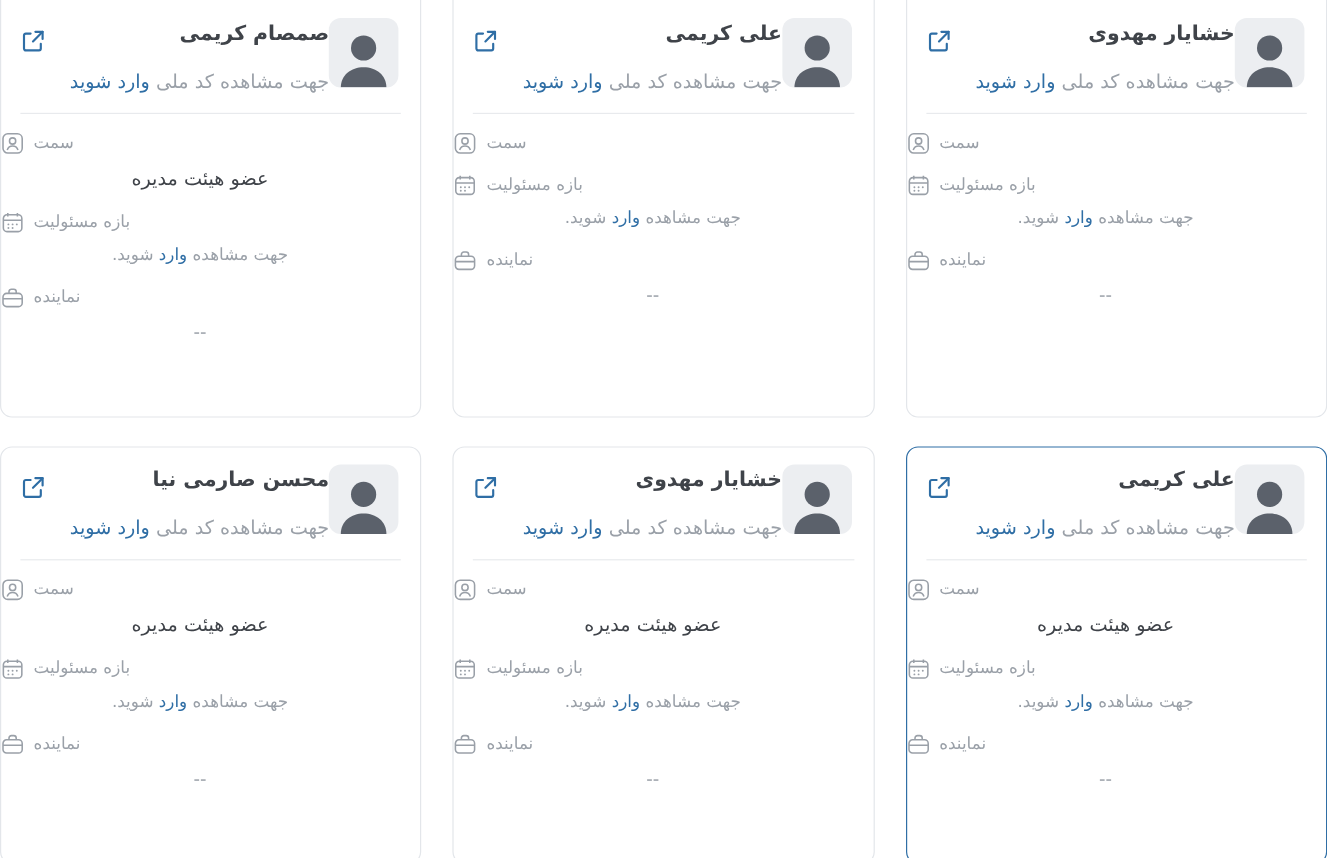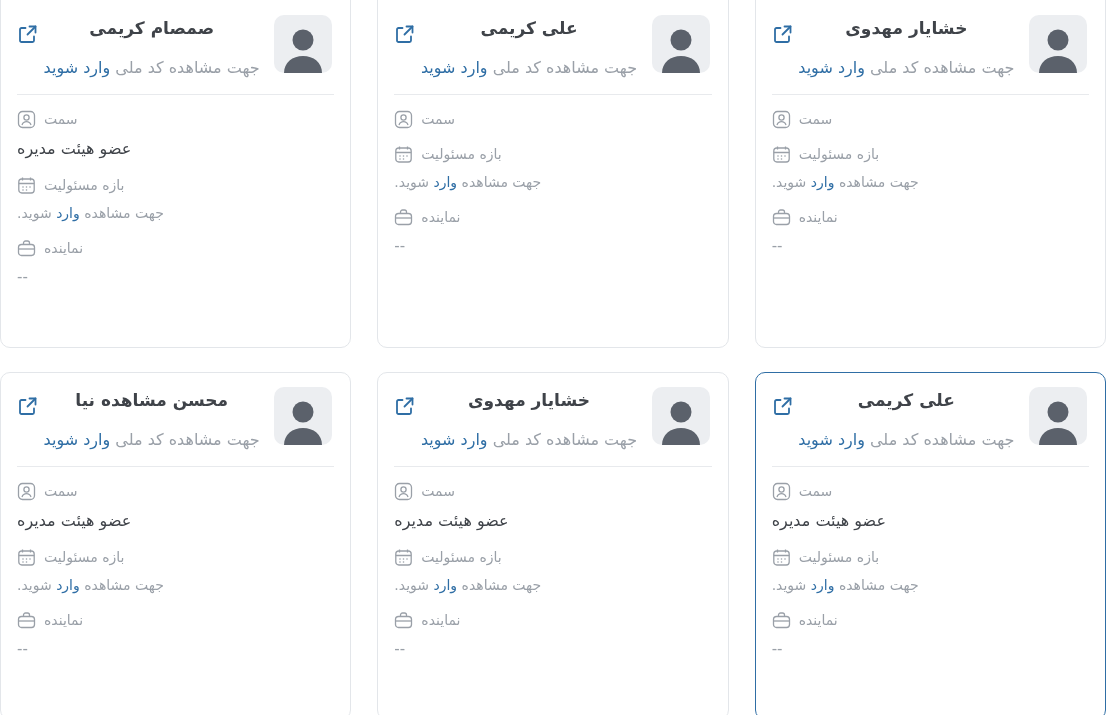--- a/index.html
+++ b/index.html
@@ -57,21 +57,21 @@
     display: flex;
     align-items: flex-end;
     justify-content: center;
     overflow: hidden;
   }
   .avatar svg { display: block; }
 
   .head-text {
     flex: 1 1 auto;
     padding: 2px 0 0 10px;
-    text-align: center;
+    text-align: right;
     min-width: 0;
   }
   .person-name {
     font-size: 17px;
     color: #3f4349;
     font-weight: bold;
     line-height: 1.4;
     white-space: nowrap;
     overflow: hidden;
     text-overflow: ellipsis;
@@ -99,21 +99,21 @@
   .row1 .ext-icon { top: 58px; }
   .ext-icon svg { display: block; }
 
   .divider {
     height: 1px;
     background: #e8eaed;
     margin: 2px 16px 0 16px;
   }
 
   .field {
-    padding: 14px 18px 0 16px;
+    padding: 14px 18px 0 0;
   }
   .field-label-row {
     display: flex;
     flex-direction: row-reverse;
     align-items: center;
     justify-content: flex-start;
     gap: 8px;
   }
   .field-label {
     font-size: 14px;
@@ -123,21 +123,21 @@
   .field-icon {
     width: 19px;
     height: 19px;
     flex: 0 0 19px;
   }
   .field-icon svg { display: block; }
   .field-value {
     margin-top: 7px;
     font-size: 16px;
     color: #3f4349;
-    text-align: left;
+    text-align: center;
     line-height: 1.5;
   }
   .field-value.muted {
     font-size: 14px;
     color: #9aa0a8;
   }
   .field-value.dash {
     color: #9aa0a8;
     font-size: 15px;
   }
@@ -538,21 +538,21 @@
 
   <div class="card">
     <div class="card-head">
       <div class="avatar">
         <svg width="58" height="52" viewBox="0 0 58 52" aria-hidden="true">
           <circle cx="29" cy="19" r="10.5" fill="#5b616b"></circle>
           <path d="M10 52c0-10.5 8.5-17 19-17s19 6.5 19 17z" fill="#5b616b"></path>
         </svg>
       </div>
       <div class="head-text">
-        <div class="person-name">محسن مشاهده نیا</div>
+        <div class="person-name">محسن صارمی نیا</div>
         <div class="natid-line">
           <span>جهت مشاهده کد ملی</span>
           <a class="lnk" href="#">وارد شوید</a>
         </div>
       </div>
       <span class="ext-icon">
         <svg width="22" height="22" viewBox="0 0 22 22" fill="none" stroke="#2f6ea5" stroke-width="1.8" stroke-linecap="round" stroke-linejoin="round">
           <path d="M12.5 3.5H18.5V9.5"></path>
             <path d="M18.5 3.5L10.5 11.5"></path>
           <path d="M17 13.5V17.5a1.5 1.5 0 0 1-1.5 1.5H4.5A1.5 1.5 0 0 1 3 17.5V6.5A1.5 1.5 0 0 1 4.5 5H8.5"></path>

